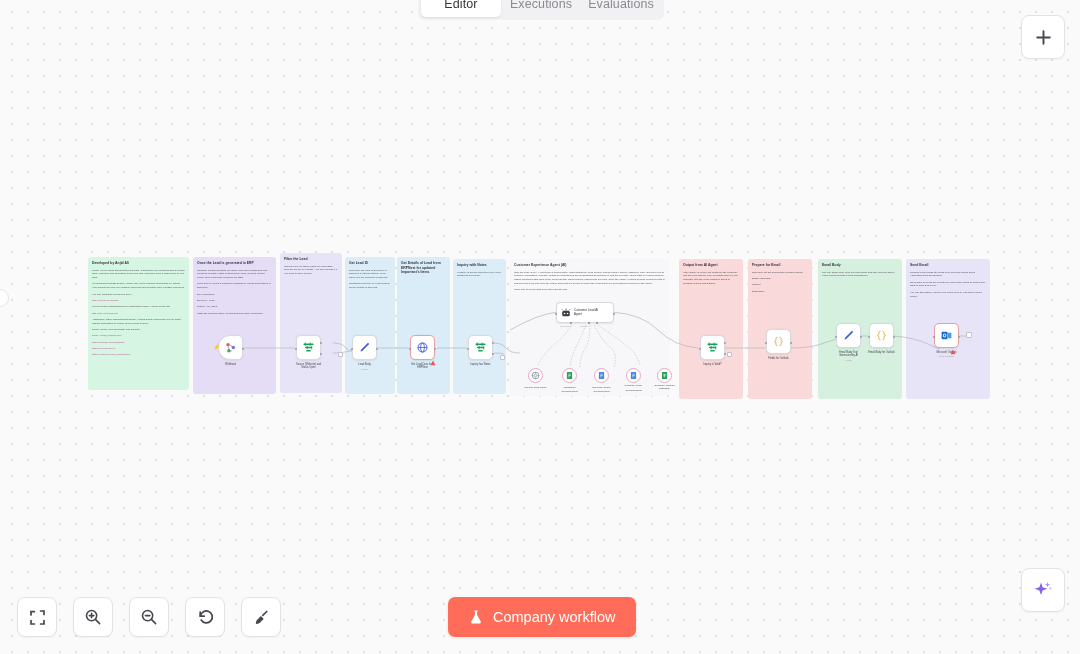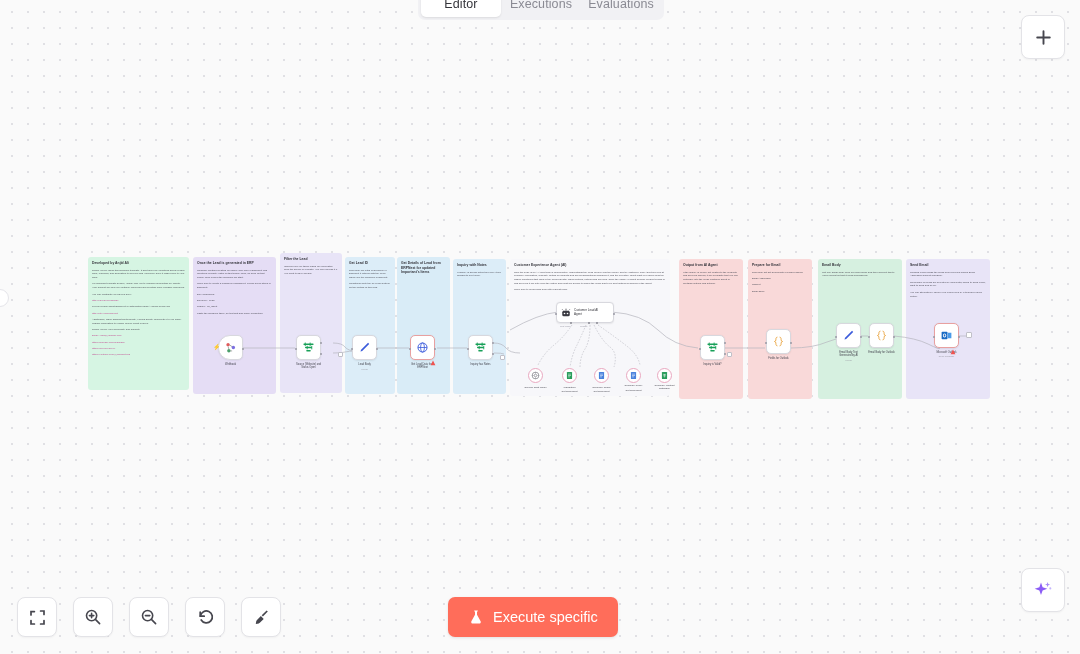--- a/index.html
+++ b/index.html
@@ -182,21 +182,21 @@
         <path d="M14.6 2.4 9.7 7.3l1.2 1.2 4.9-4.9z"></path>
         <path d="M8.9 8.1 5.0 12.0c-.6.6-.9 1.5-1.0 2.4l-.2 1.6 1.6-.2c.9-.1 1.8-.4 2.4-1.0l3.9-3.9z"></path>
       </svg>
     </div>
   </div>
 
   <button id="exec">
     <svg class="ico" width="16" height="16" viewBox="0 0 16 16" fill="#fff">
       <path d="M6.2 1.4h3.6v1.1H9v3.3l3.6 6.4c.6 1.1-.1 2.4-1.3 2.4H4.7c-1.2 0-1.9-1.3-1.3-2.4L7 5.8V2.5H6.2z"></path>
     </svg>
-    <span>Execute specific</span>
+    <span>Company workflow</span>
   </button>
 
   <div class="note n-green" style="left:88px; top:257px; width:101px; height:133px;">
     <div class="nt">Developed by Anjid Ali</div>
     <div class="nb">
       <p>Thank you for using this workflow template. It has taken me countless hours of hard work, research, and dedication to develop and I sincerely hope it adds value to your work.</p>
       <p>If a workflow template helpful, I kindly ask you to consider supporting my efforts. Your support will help me continue improving and creating more valuable resources.</p>
       <p>You can contribute via PayPal here:</p>
       <p class="lnk">http://paypal.me/anjidali</p>
       <p>For full course about ERPNext or automation using AI follow below link</p>

